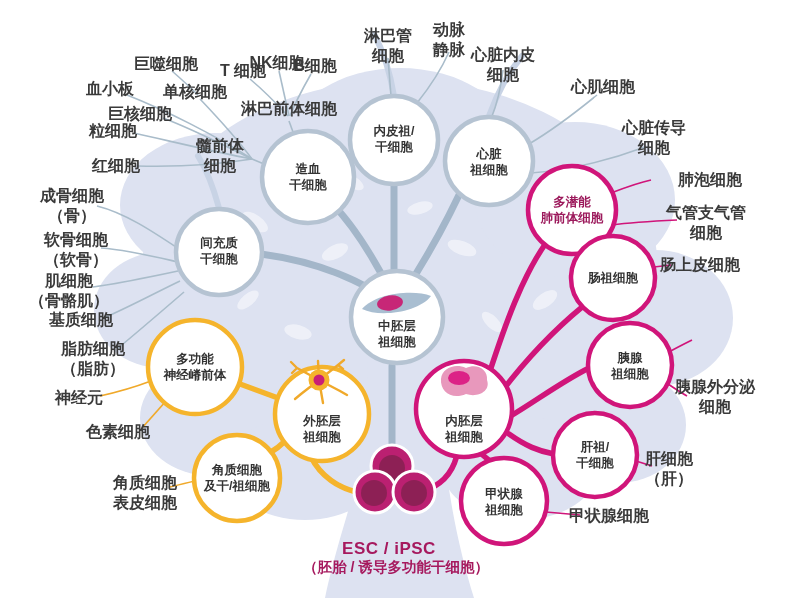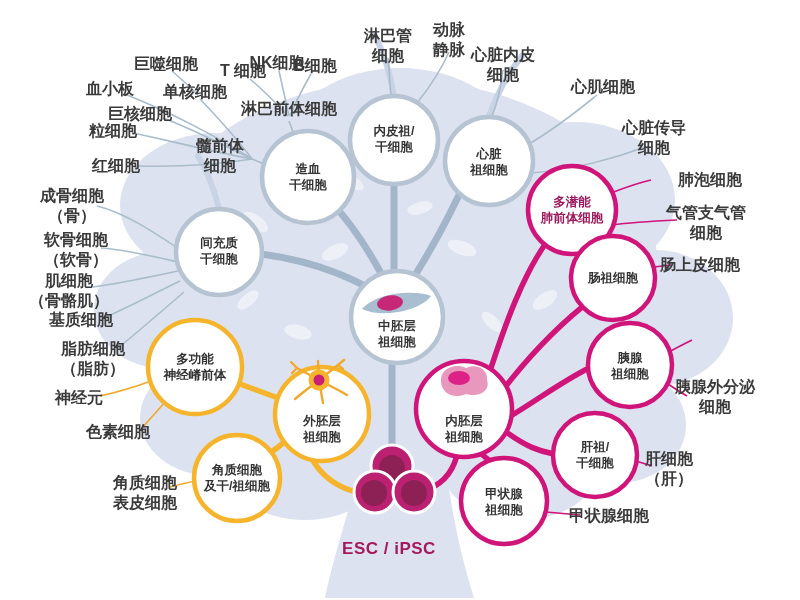--- a/index.html
+++ b/index.html
@@ -242,14 +242,15 @@
   <div class="lbl leaf" style="left:706px; top:223px;">气管支气管
 细胞</div>
   <div class="lbl leaf" style="left:700px; top:265px;">肠上皮细胞</div>
   <div class="lbl leaf" style="left:715px; top:397px;">胰腺外分泌
 细胞</div>
   <div class="lbl leaf" style="left:669px; top:469px;">肝细胞
 （肝）</div>
   <div class="lbl leaf" style="left:609px; top:516px;">甲状腺细胞</div>
 
   <div class="lbl title1" style="left:389px; top:549px;">ESC / iPSC</div>
+  <div class="lbl title2" style="left:396px; top:567px;">（胚胎 / 诱导多功能干细胞）</div>
 
 </div>
 
 </body></html>

